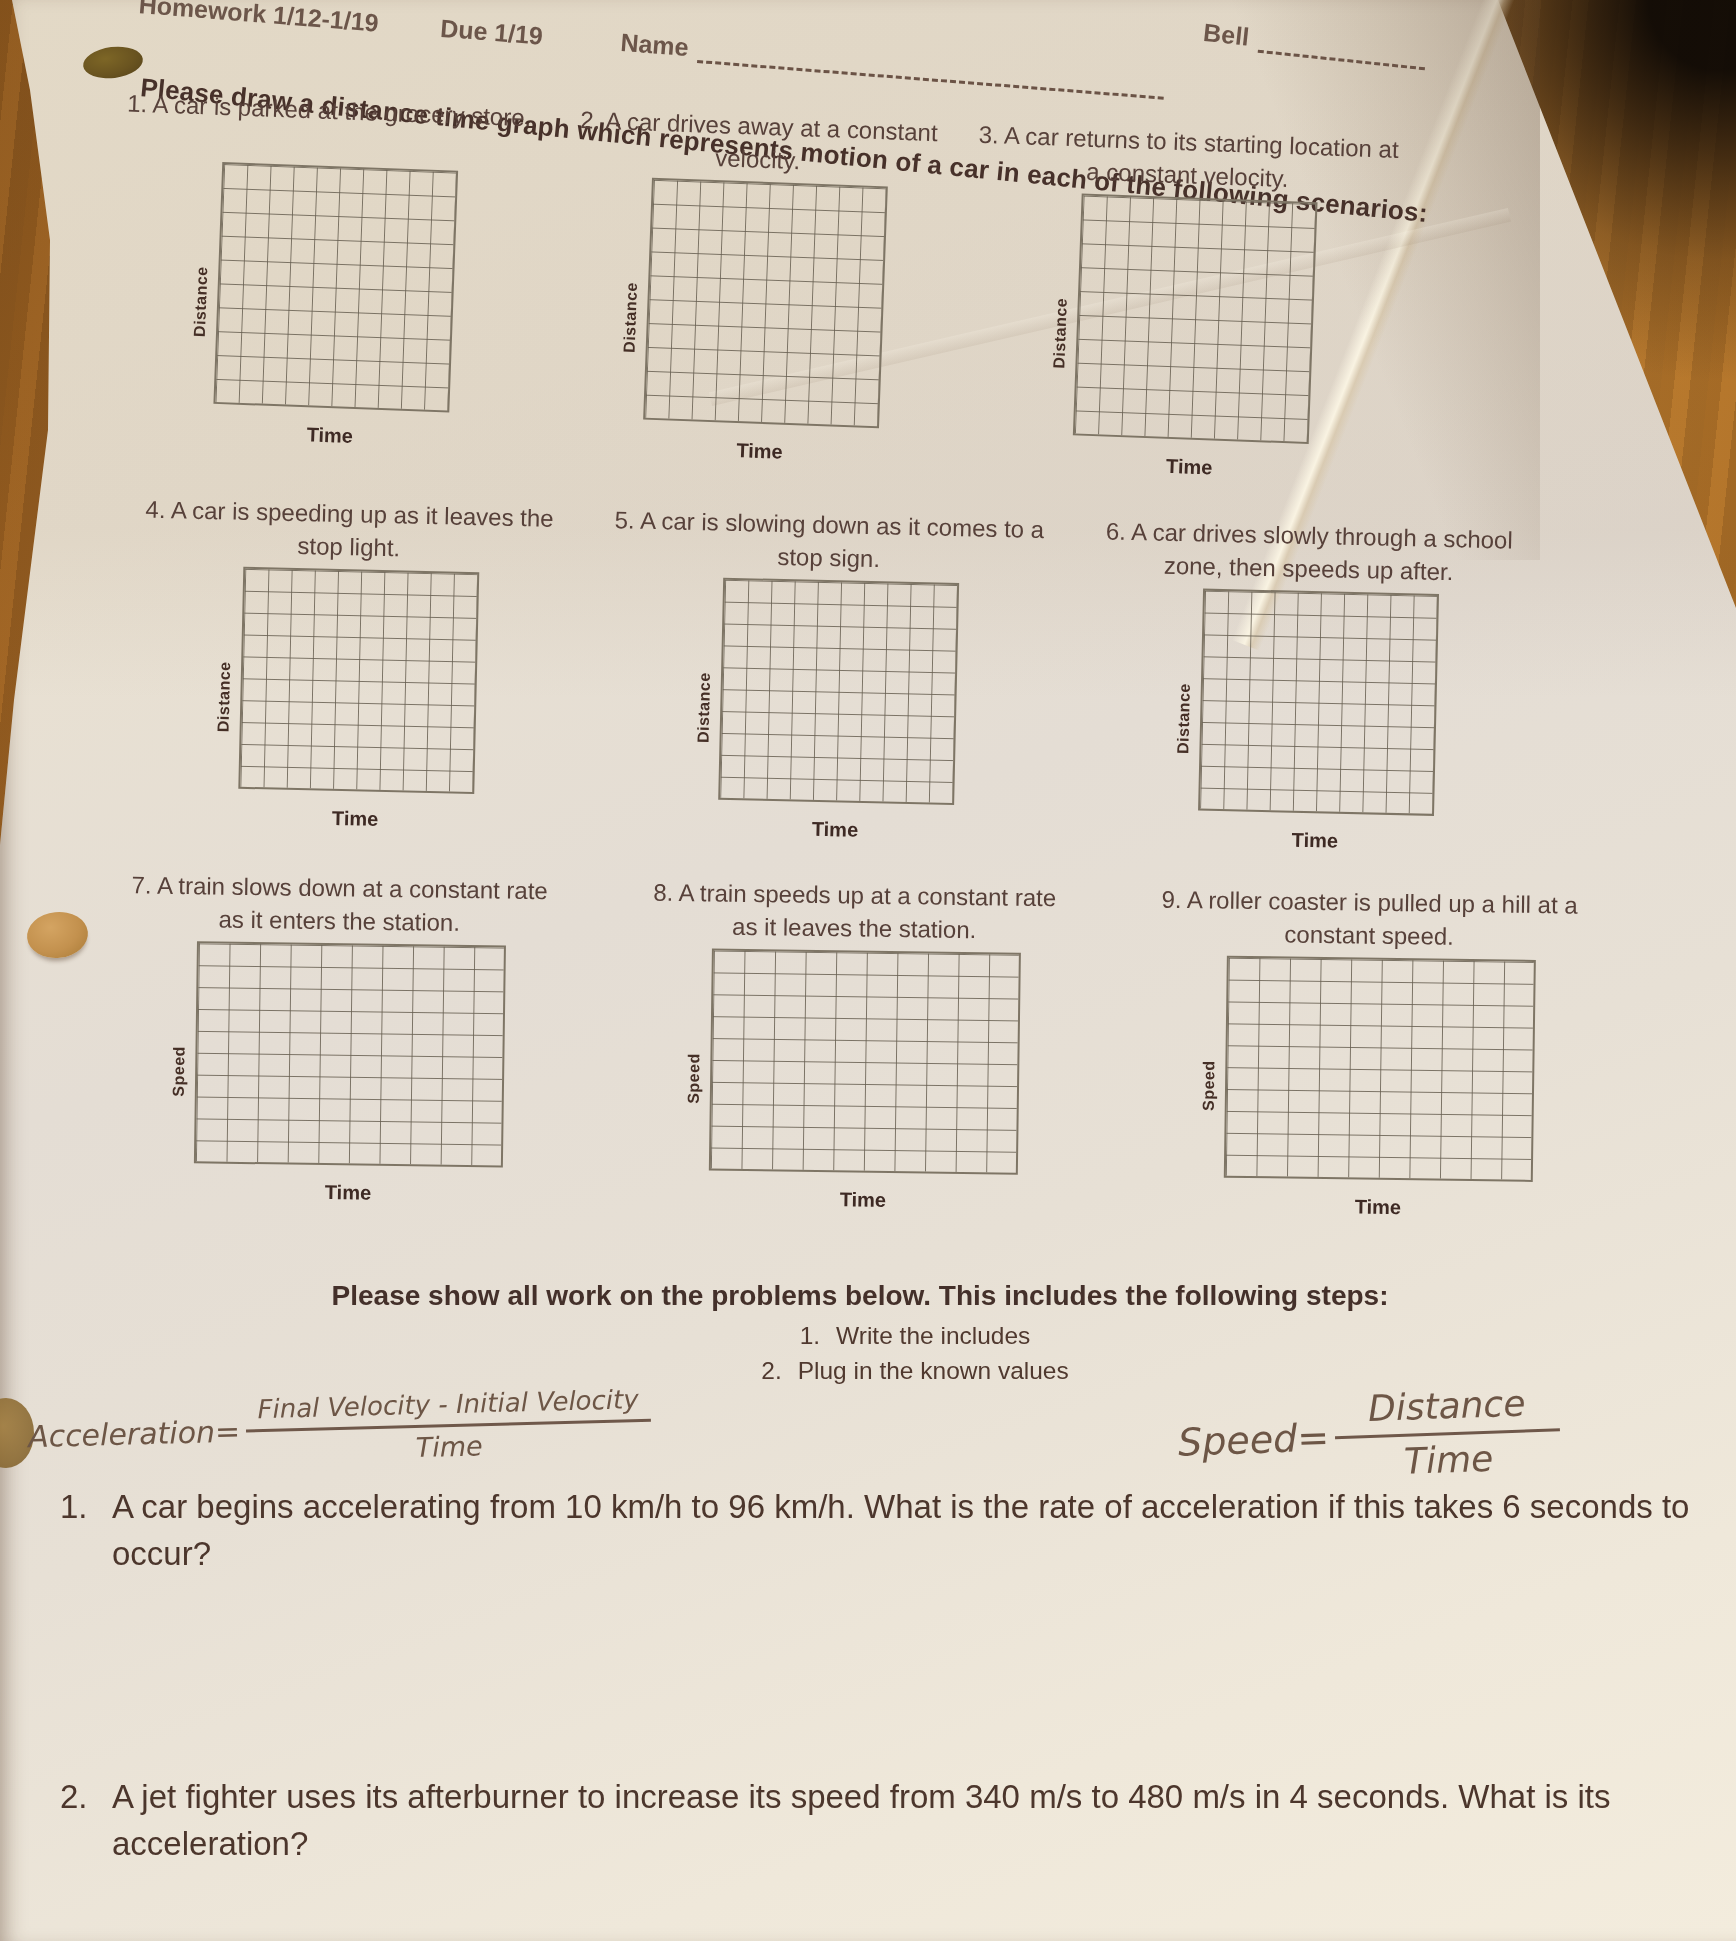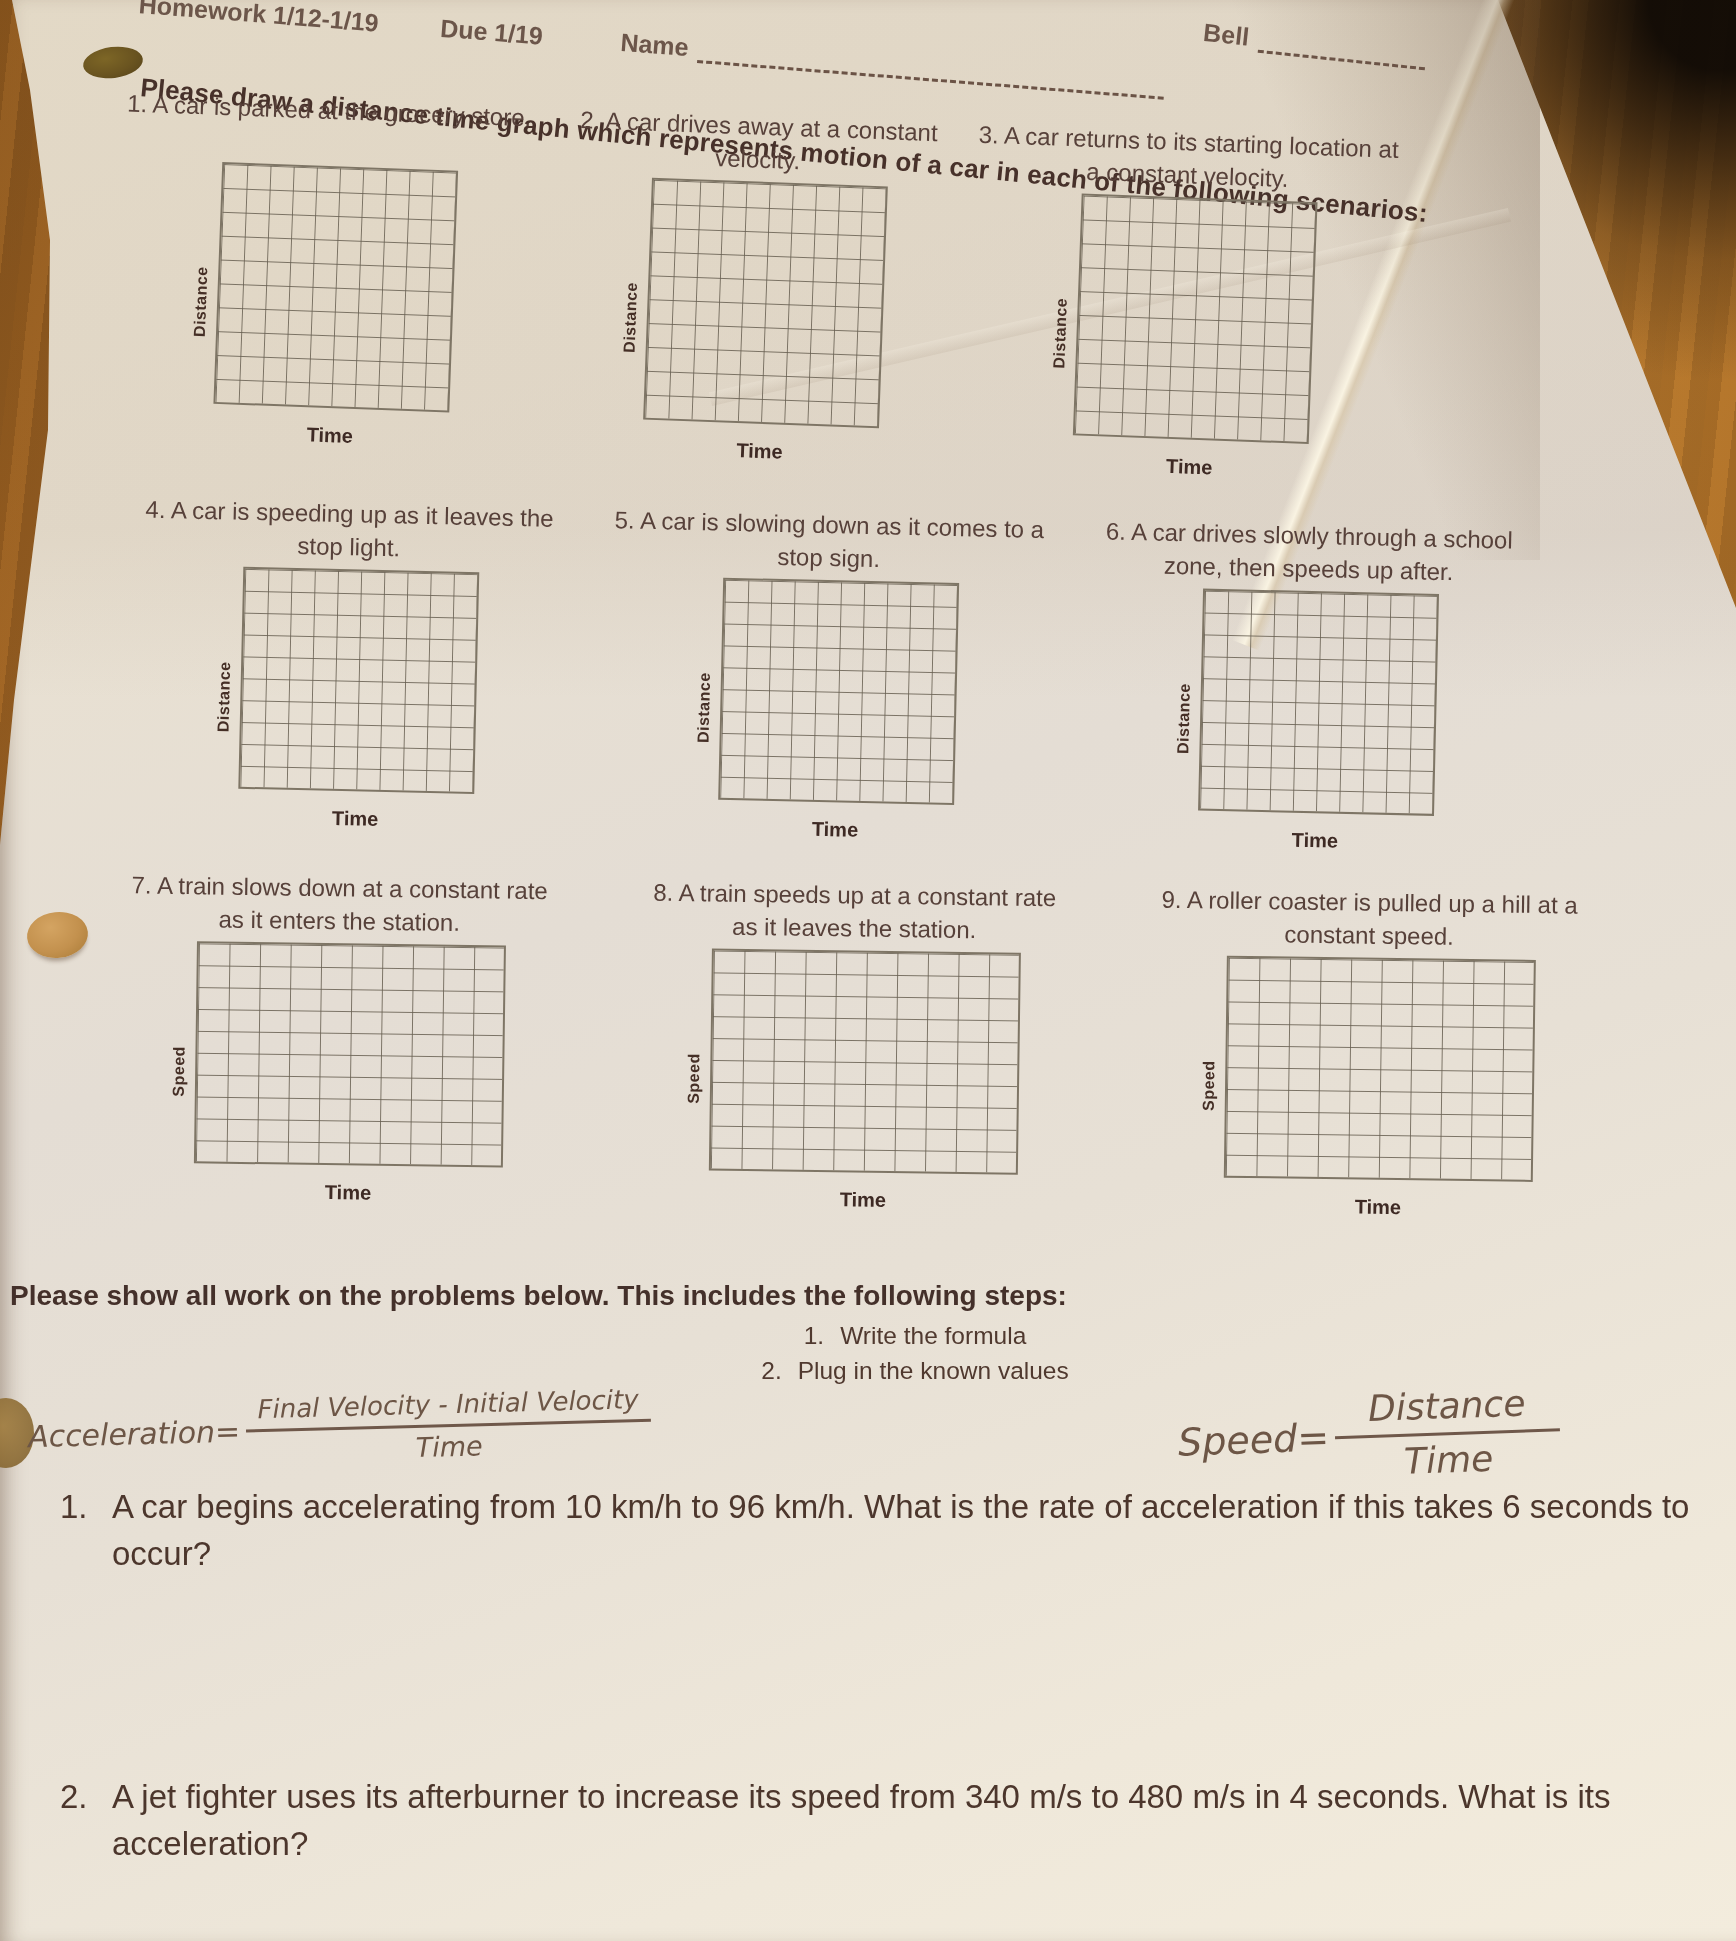--- a/index.html
+++ b/index.html
@@ -81,21 +81,21 @@
       linear-gradient(to right, rgba(104,96,82,.85) 1px, transparent 1px),
       linear-gradient(to bottom, rgba(104,96,82,.85) 1px, transparent 1px);
   }
   .srow1 .grid{width:232px;height:238px;background-size:23.2px 23.9px;}
   .srow2 .grid{width:232px;height:218px;background-size:23.2px 21.9px;}
   .srow3 .grid{width:305px;height:218px;background-size:30.6px 21.9px;}
   .xlabel{font-size:20px;font-weight:700;color:#3e2a24;text-align:center;margin-top:16px;}
   .gcol{display:flex;flex-direction:column;align-items:center;}
 
   .work-heading{
-    position:absolute;left:10px;top:1280px;width:1700px;
+    position:absolute;left:10px;top:1280px;width:1700px;text-align:center;
     font-size:28px;font-weight:700;color:#44302a;
   }
   .steps{
     position:absolute;left:430px;top:1322px;width:970px;text-align:center;
     font-size:24.5px;color:#50392f;
   }
   .steps .step{margin-bottom:7px;}
   .steps .stepnum{margin-right:16px;}
 
   .hand{font-family:"DejaVu Sans",sans-serif;font-style:italic;color:#6d5646;}
@@ -237,21 +237,21 @@
           <div class="xlabel">Time</div>
         </div>
       </div>
     </div>
   </div>
 
   <div class="work-heading">Please show all work on the problems below. This includes the following steps:</div>
 
   <div class="steps">
     <div class="step">
-      <span class="stepnum">1.</span><span>Write the formula</span>
+      <span class="stepnum">1.</span><span>Write the includes</span>
     </div>
     <div class="step">
       <span class="stepnum">2.</span><span>Plug in the known values</span>
     </div>
   </div>
 
   <div class="formula accel-formula hand">
     <span class="lhs">Acceleration=</span>
     <span class="fraction">
       <span class="num" style="display:block;">Final Velocity - Initial Velocity</span>

